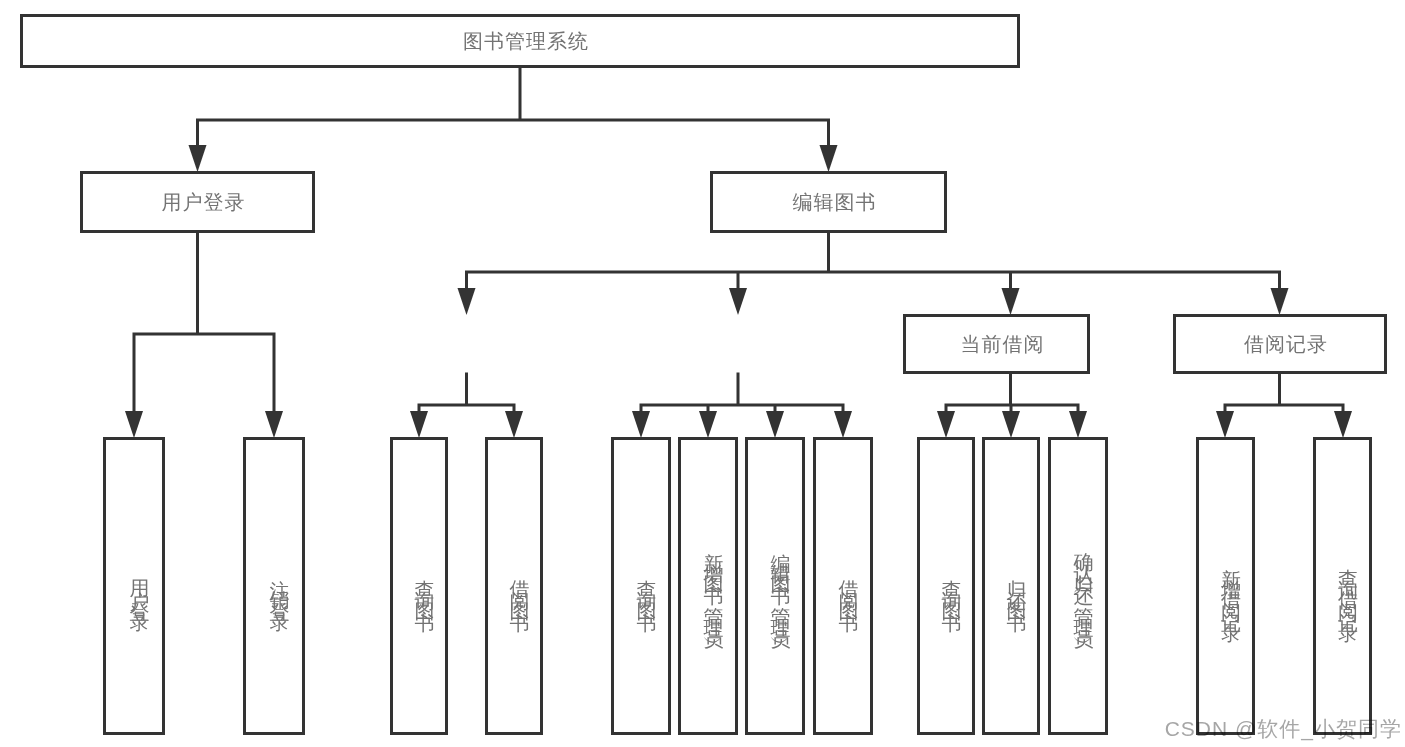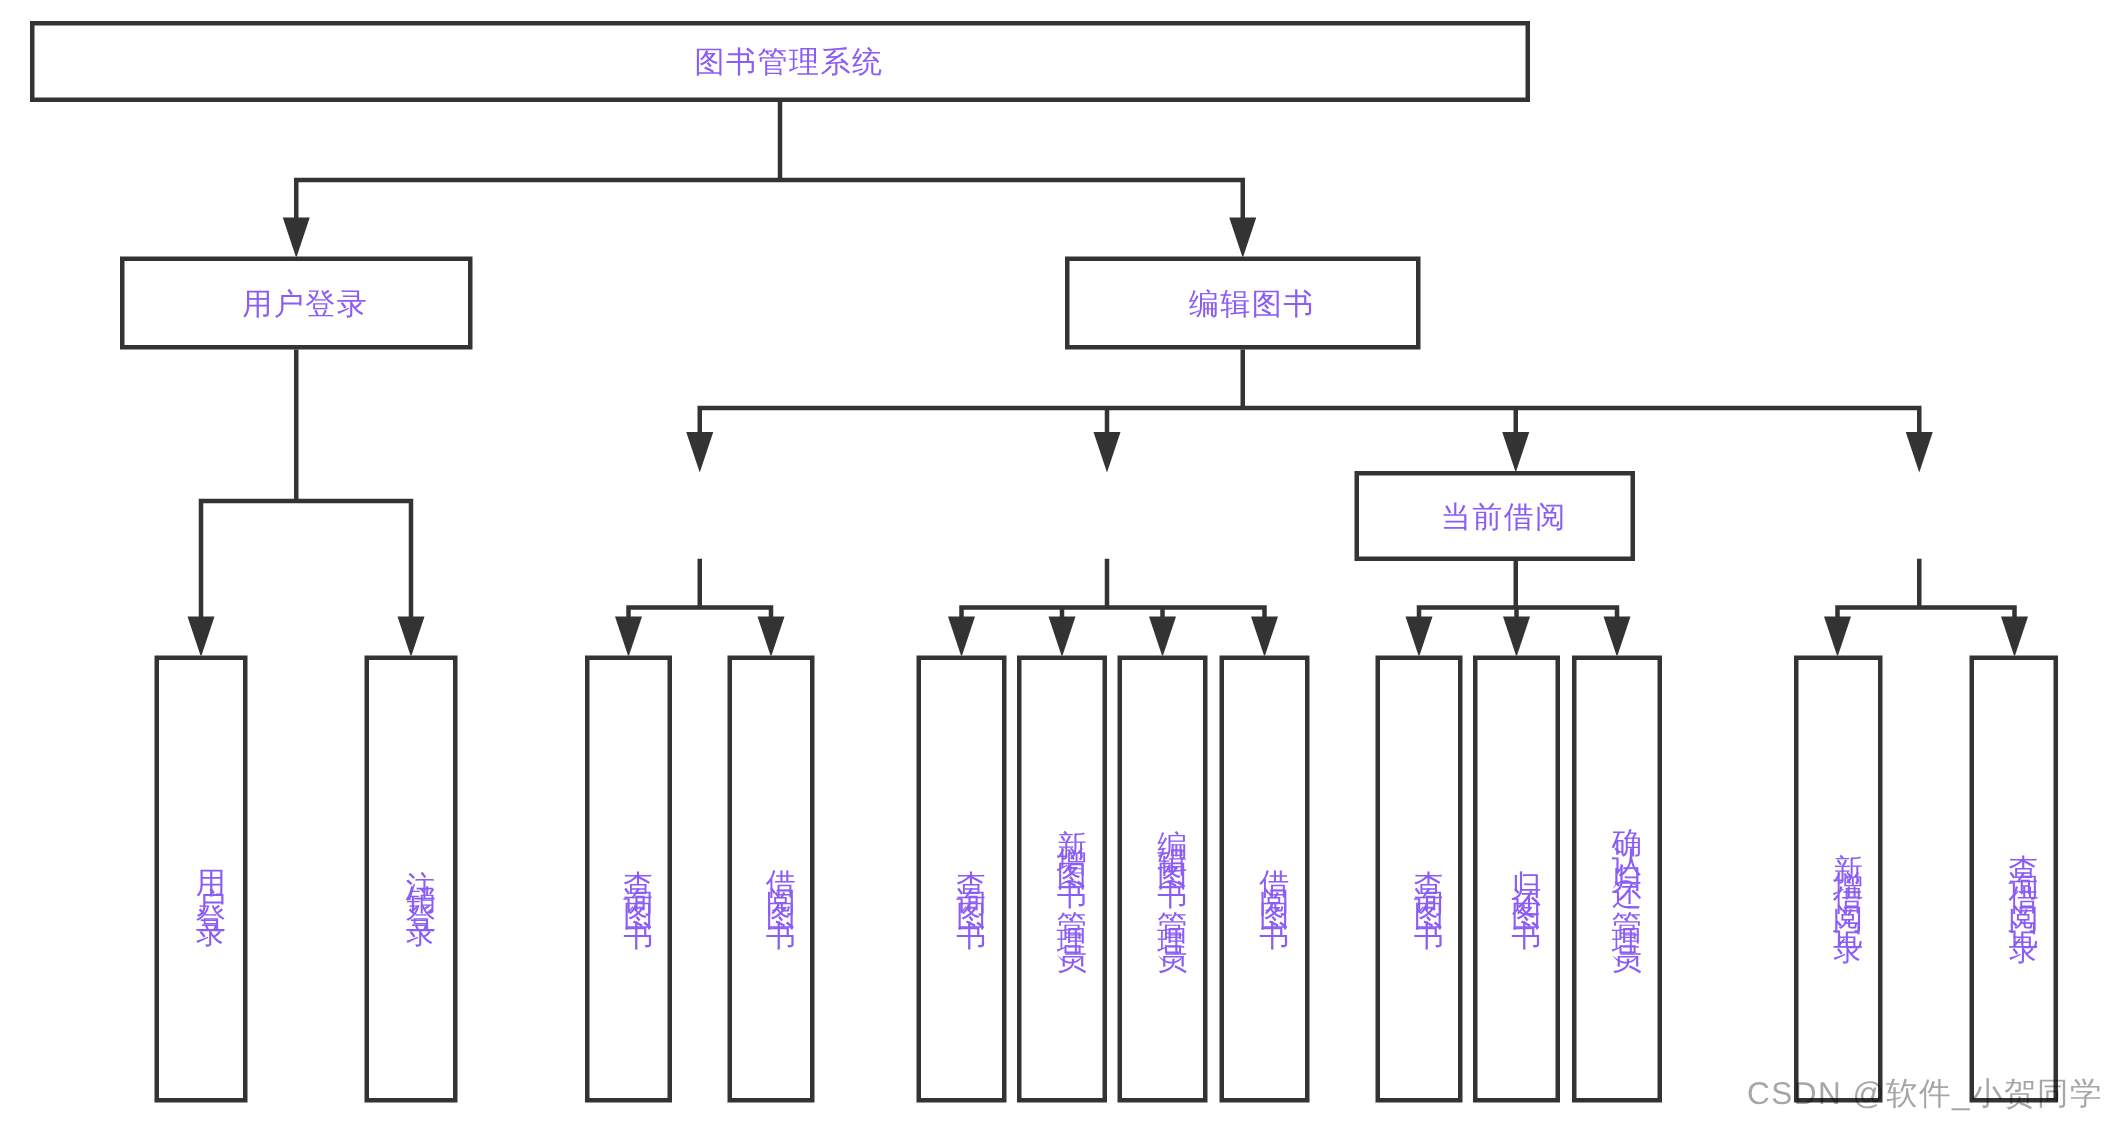--- a/index.html
+++ b/index.html
@@ -13,21 +13,21 @@
   }
   #wires { position: absolute; left: 0; top: 0; z-index: 1; }
   .box {
     position: absolute;
     box-sizing: border-box;
     border: 3px solid #333333;
     background: #ffffff;
     display: flex;
     align-items: center;
     justify-content: center;
-    color: #8b5cf6;
+    color: #737373;
     z-index: 2;
     padding-left: 12px;
   }
   .hlabel {
     font-size: 20px;
     letter-spacing: 1px;
     white-space: nowrap;
   }
   .vlabel {
     writing-mode: vertical-rl;
@@ -93,20 +93,23 @@
   <div class="box" style="left:80px; top:171px; width:235px; height:62px;">
     <span class="hlabel">用户登录</span>
   </div>
   <div class="box" style="left:710px; top:171px; width:237px; height:62px;">
     <span class="hlabel">编辑图书</span>
   </div>
 
   <div class="box" style="left:903px; top:314px; width:187px; height:60px;">
     <span class="hlabel">当前借阅</span>
   </div>
+  <div class="box" style="left:1173px; top:314px; width:214px; height:60px;">
+    <span class="hlabel">借阅记录</span>
+  </div>
 
   <div class="box" style="left:103px; top:437px; width:62px; height:298px;">
     <span class="vlabel">用户登录</span>
   </div>
   <div class="box" style="left:243px; top:437px; width:62px; height:298px;">
     <span class="vlabel">注销登录</span>
   </div>
 
   <div class="box" style="left:390px; top:437px; width:58px; height:298px;">
     <span class="vlabel">查询图书</span>

